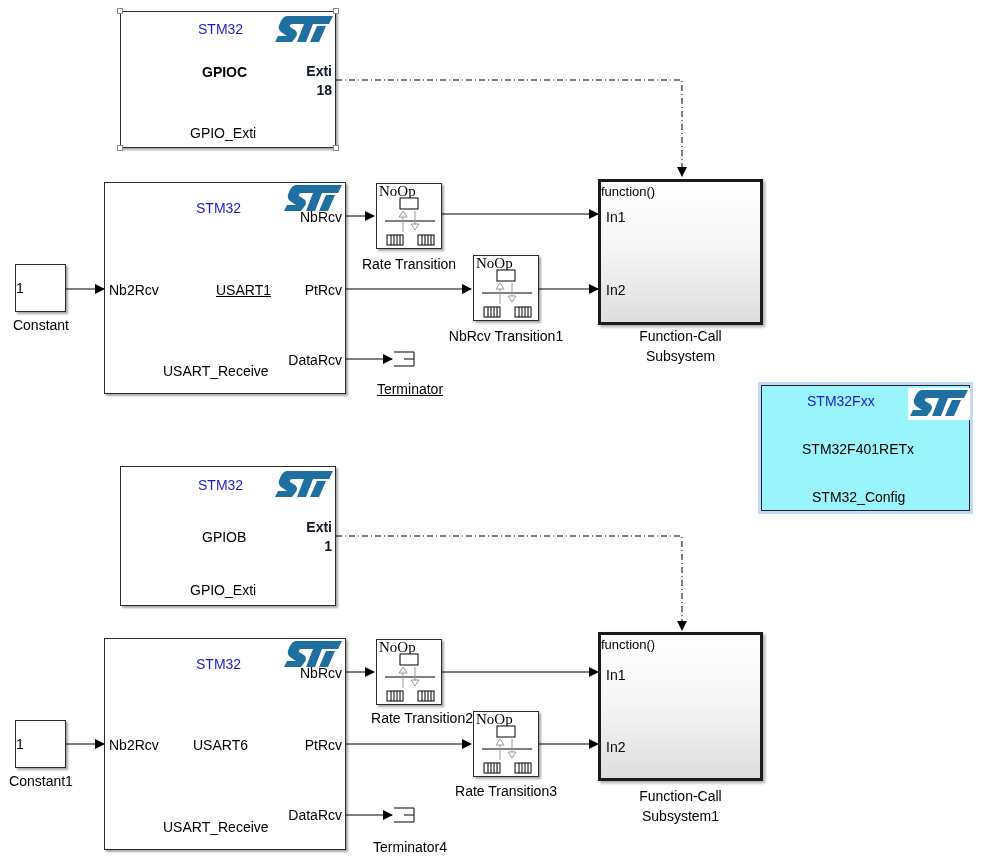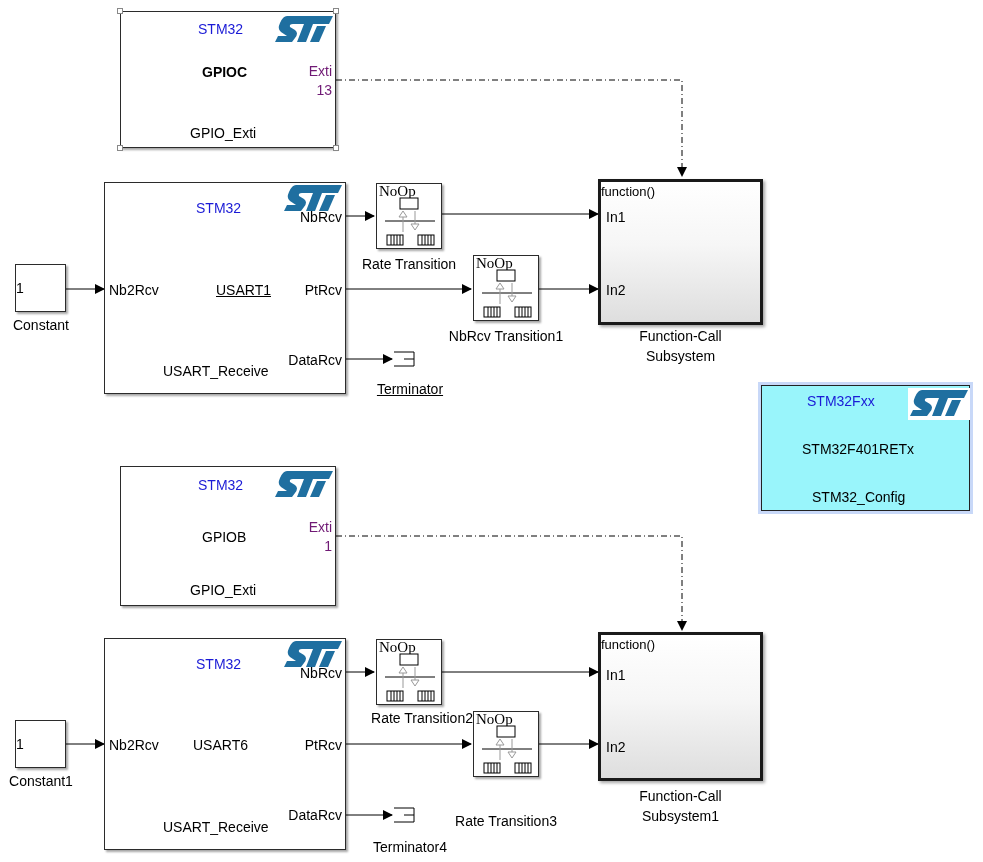--- a/index.html
+++ b/index.html
@@ -2,21 +2,21 @@
 <html><head>
 <meta charset="utf-8">
 <style>
   html, body { margin:0; padding:0; background:#ffffff; }
   body { width:983px; height:862px; position:relative; overflow:hidden;
          font-family:"Liberation Sans", sans-serif; color:#000; }
   .blk { position:absolute; box-sizing:border-box; border:1.5px solid #2b2b2b; background:#fff;
          box-shadow:2px 2px 2px rgba(0,0,0,0.35); }
   .t { position:absolute; font-size:14px; white-space:nowrap; line-height:16px; }
   .blue { color:#1a1ad6; }
-  .red { color:#701a75; }
+  .red { color:#0f172a;font-weight:bold; }
   .center { text-align:left; }
   .lbl { position:absolute; font-size:14px; white-space:nowrap; text-align:center; line-height:20px; }
   .fc { position:absolute; box-sizing:border-box; border:3px solid #1a1a1a;
         background:linear-gradient(#ffffff 0%, #f6f6f6 45%, #dedede 100%);
         box-shadow:2px 2px 3px rgba(0,0,0,0.35); }
   .rt { position:absolute; box-sizing:border-box; border:1.5px solid #2b2b2b; background:#fff;
         box-shadow:2px 2px 2px rgba(0,0,0,0.35); width:66px; height:66px; }
   .rt .noop { position:absolute; left:2px; top:1px; font-family:"Liberation Serif", serif; font-size:15px; line-height:12px; }
   .rt svg { position:absolute; left:0; top:0; }
   .cfg { position:absolute; box-sizing:border-box; background:#99f5fb; border:1.5px solid #222;
@@ -63,21 +63,21 @@
 <div class="blk" style="left:120px;top:11px;width:216px;height:137px;">
   <span class="t blue" style="left:77px;top:9px;">STM32</span>
   <span class="logo" style="left:152px;top:2px;">
   <svg width="62" height="30" viewBox="0 0 62 30">
     <path d="M10,2 H60 L56,10 H40 L33,28 H24 L31,10 H20 Q16,10 17,13 L22,16 Q26,19 22,24 L19,28 H2 L5,22 H14 L8,18 Q4,15 7,9 Q10,2 14,2 Z" fill="#1f6fa0"></path>
     <path d="M44,12 H53 L46,28 H37 Z" fill="#1f6fa0"></path>
   </svg>
 </span>
   <span class="t" style="left:81px;top:52px;font-weight:bold;">GPIOC</span>
   <span class="t red" style="right:3px;top:51px;">Exti</span>
-  <span class="t red" style="right:3px;top:70px;">13</span>
+  <span class="t red" style="right:3px;top:70px;">18</span>
   <span class="t" style="left:69px;top:113px;">GPIO_Exti</span>
 </div>
 <span class="handle" style="left:117px;top:8px;"></span>
 <span class="handle" style="left:333px;top:8px;"></span>
 <span class="handle" style="left:117px;top:145px;"></span>
 <span class="handle" style="left:333px;top:145px;"></span>
 
 <div class="blk" style="left:104px;top:182px;width:242px;height:212px;">
   <span class="t blue" style="left:91px;top:17px;">STM32</span>
   <span class="logo" style="left:177px;top:0px;">
@@ -255,21 +255,21 @@
           <line x1="17" y1="51" x2="17" y2="61"></line>
           <line x1="20" y1="51" x2="20" y2="61"></line>
           <line x1="23" y1="51" x2="23" y2="61"></line>
           <line x1="45" y1="51" x2="45" y2="61"></line>
           <line x1="48" y1="51" x2="48" y2="61"></line>
           <line x1="51" y1="51" x2="51" y2="61"></line>
           <line x1="54" y1="51" x2="54" y2="61"></line>
         </g>
       </svg></span>
 </div>
-<div class="lbl" style="left:440px;width:132px;top:781px;margin-top:30px;">Rate Transition3</div>
+<div class="lbl" style="left:440px;width:132px;top:781px;">Rate Transition3</div>
 
 <div class="lbl" style="left:355px;width:110px;top:837px;">Terminator4</div>
 
 <div class="fc" style="left:598px;top:632px;width:165px;height:149px;">
   <span class="t center" style="left:0;width:100%;top:2px;font-size:13px;">function()</span>
   <span class="t" style="left:5px;top:32px;">In1</span>
   <span class="t" style="left:5px;top:104px;">In2</span>
 </div>
 <div class="lbl" style="left:598px;width:165px;top:786px;">Function-Call</div>
 <div class="lbl" style="left:598px;width:165px;top:806px;">Subsystem1</div>

